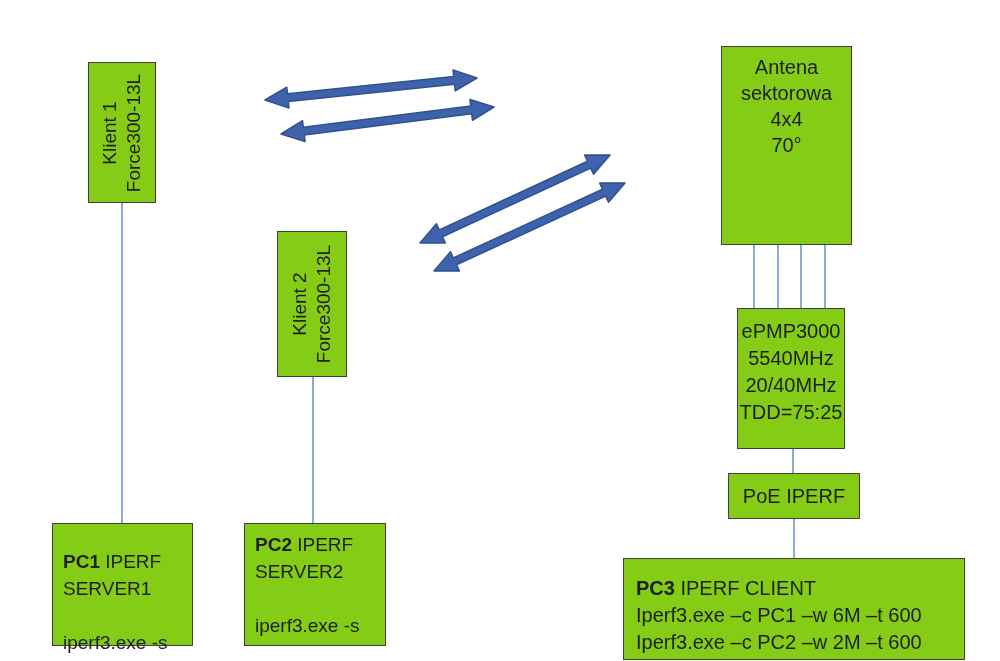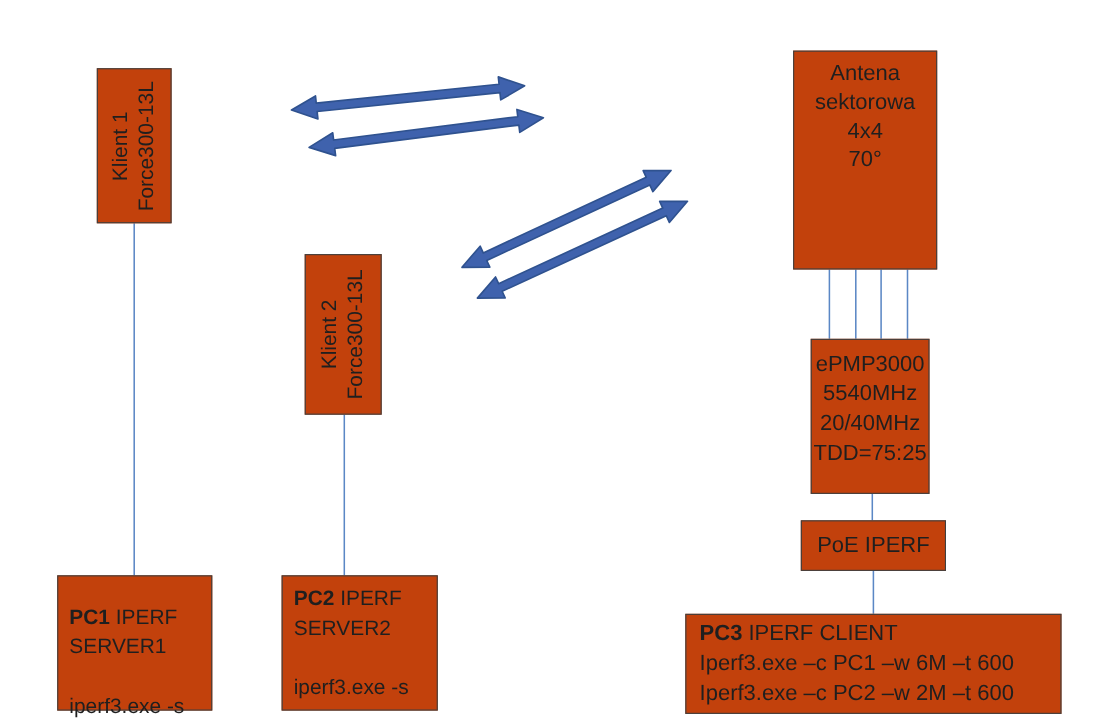--- a/index.html
+++ b/index.html
@@ -20,21 +20,21 @@
     position: absolute;
     left: 0;
     top: 0;
     width: 1000px;
     height: 661px;
     pointer-events: none;
   }
   .box {
     position: absolute;
     box-sizing: border-box;
-    background: #c2410c;
+    background: #84cc16;
     border: 1.6px solid #3f3f3f;
     font-size: 20px;
     line-height: 26px;
   }
   
   .rotbox .rot {
     position: absolute;
     left: 50%;
     top: 50%;
     transform: translate(-50%, -50%) rotate(-90deg);
@@ -46,22 +46,22 @@
   #klient1 { left: 88px;  top: 62px;  width: 68px;  height: 141px; }
   #klient1 .rot { width: 141px; }
   #klient2 { left: 277px; top: 231px; width: 70px;  height: 146px; }
   #klient2 .rot { width: 146px; }
 
   #antena  { left: 721px; top: 46px;  width: 131px; height: 199px; text-align: center; padding-top: 7px; }
   #epmp    { left: 737px; top: 308px; width: 108px; height: 141px; text-align: center; padding-top: 9px; line-height: 27px; }
   #poe     { left: 728px; top: 473px; width: 132px; height: 46px;  display: flex; align-items: center; justify-content: center; }
 
   #pc1     { left: 52px;  top: 523px; width: 141px; height: 123px; padding: 24px 4px 0 10px; font-size: 19px; line-height: 27px; }
-  #pc2     { left: 256px; top: 523px; width: 142px; height: 123px; padding: 7px 0 0 10px; font-size: 19px; line-height: 27px; }
-  #pc3     { left: 623px; top: 558px; width: 342px; height: 91px;  padding: 4px 4px 0 12px; font-size: 20px; line-height: 27px; }
+  #pc2     { left: 244px; top: 523px; width: 142px; height: 123px; padding: 7px 0 0 10px; font-size: 19px; line-height: 27px; }
+  #pc3     { left: 623px; top: 558px; width: 342px; height: 102px;  padding: 16px 4px 0 12px; font-size: 20px; line-height: 27px; }
 
   .b { font-weight: bold; }
   .spacer { height: 27px; }
 </style>
 </head>
 <body>
 
 <div class="canvas">
 
   <svg class="layer" width="1000" height="661" viewBox="0 0 1000 661" xmlns="http://www.w3.org/2000/svg">

